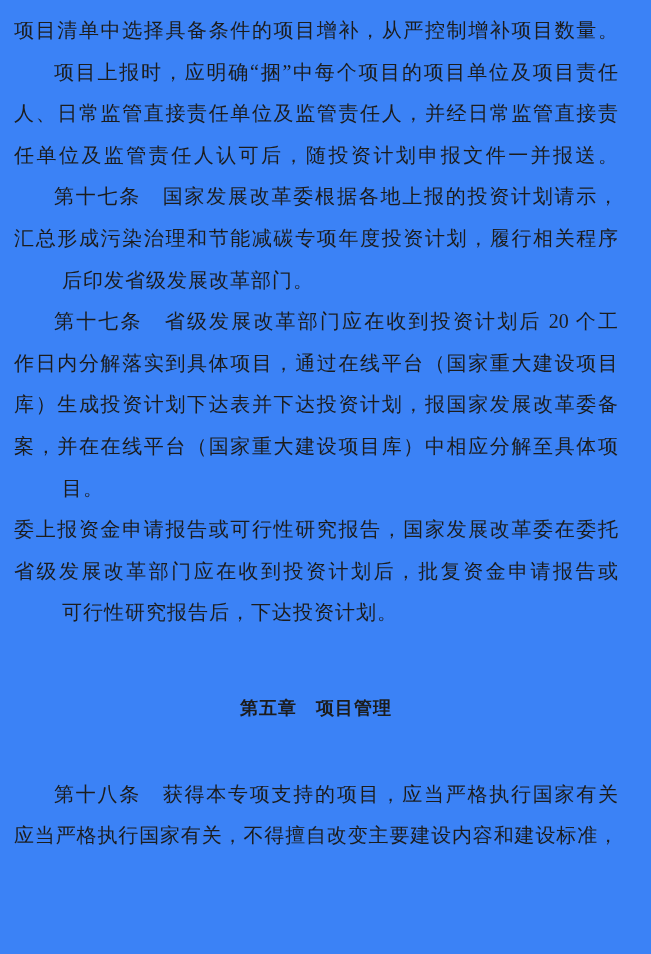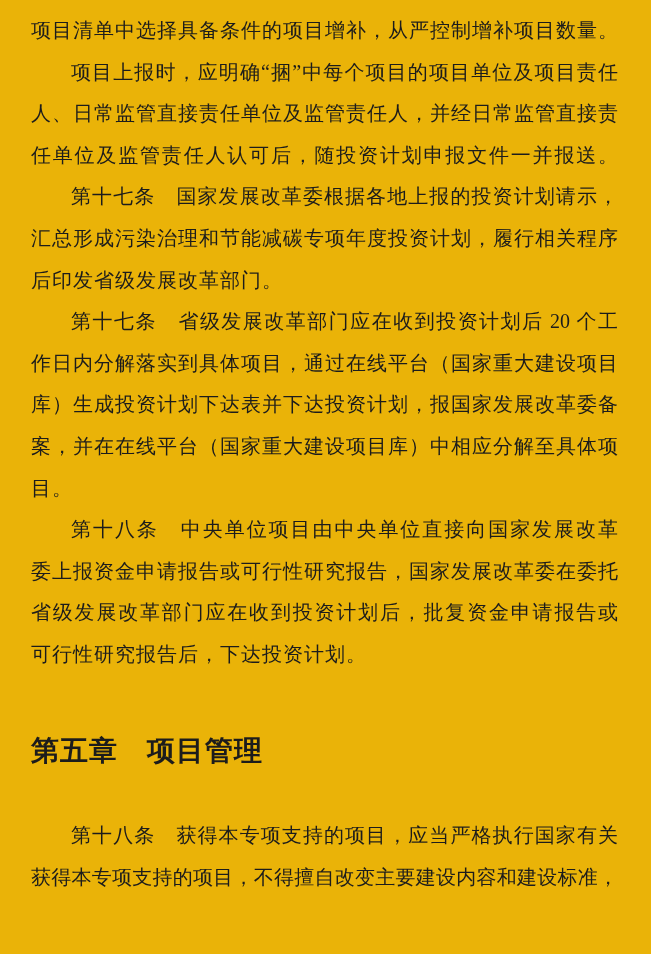--- a/index.html
+++ b/index.html
@@ -4,54 +4,55 @@
 <style>
   html, body {
     margin: 0;
     padding: 0;
     background: #ffffff;
   }
   .page {
     position: relative;
     width: 651px;
     height: 954px;
-    background: #eab308;
+    background: #3b82f6;
     box-sizing: border-box;
-    padding: 10px 33px 0 31px;
+    padding: 10px 33px 0 14px;
     overflow: hidden;
     color: #1c1c1c;
     font-family: "Liberation Serif", "DejaVu Serif", serif;
     font-size: 20px;
   }
   .ln {
     height: 41.6px;
     line-height: 41.6px;
     overflow: hidden;
     text-align: justify;
     text-align-last: justify;
     text-justify: inter-character;
   }
   .ln.end {
     text-align: right;
     text-align-last: left;
     letter-spacing: 1px;
+    margin-left: 48px;
   }
   .ln.indent {
     text-indent: 2em;
     font-family: Liberation Serif, serif;
   }
   .chapter-heading {
     height: 41.6px;
     line-height: 41.6px;
     margin-top: 54px;
     margin-bottom: 44px;
-    text-align: left;
+    text-align: center;
     font-family: "Liberation Sans", "DejaVu Sans", sans-serif;
     font-weight: bold;
-    font-size: 28px;
+    font-size: 18px;
     letter-spacing: 1px;
   }
 </style>
 </head>
 <body>
 
 <div class="page">
 
   <section>
     <div class="ln">项目清单中选择具备条件的项目增补，从严控制增补项目数量。</div>
@@ -71,26 +72,25 @@
 
   <section>
     <div class="ln indent">第十七条　省级发展改革部门应在收到投资计划后 20 个工</div>
     <div class="ln">作日内分解落实到具体项目，通过在线平台（国家重大建设项目</div>
     <div class="ln">库）生成投资计划下达表并下达投资计划，报国家发展改革委备</div>
     <div class="ln">案，并在在线平台（国家重大建设项目库）中相应分解至具体项</div>
     <div class="ln end">目。</div>
   </section>
 
   <section>
-    <div class="ln indent">第十八条　中央单位项目由中央单位直接向国家发展改革</div>
     <div class="ln">委上报资金申请报告或可行性研究报告，国家发展改革委在委托</div>
     <div class="ln">省级发展改革部门应在收到投资计划后，批复资金申请报告或</div>
     <div class="ln end">可行性研究报告后，下达投资计划。</div>
   </section>
 
   <div class="chapter-heading">第五章　项目管理</div>
 
   <section>
     <div class="ln indent">第十八条　获得本专项支持的项目，应当严格执行国家有关</div>
-    <div class="ln">获得本专项支持的项目，不得擅自改变主要建设内容和建设标准，</div>
+    <div class="ln">应当严格执行国家有关，不得擅自改变主要建设内容和建设标准，</div>
   </section>
 
 </div>
 
 </body></html>

